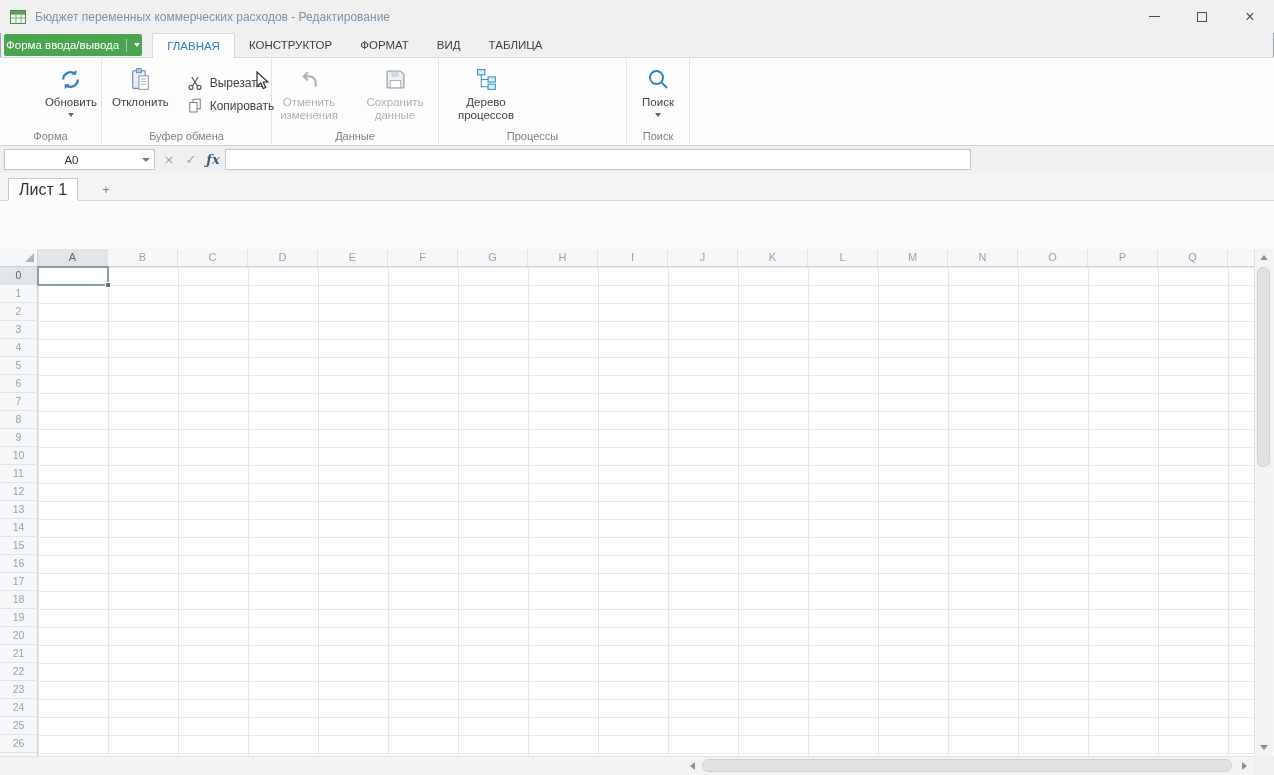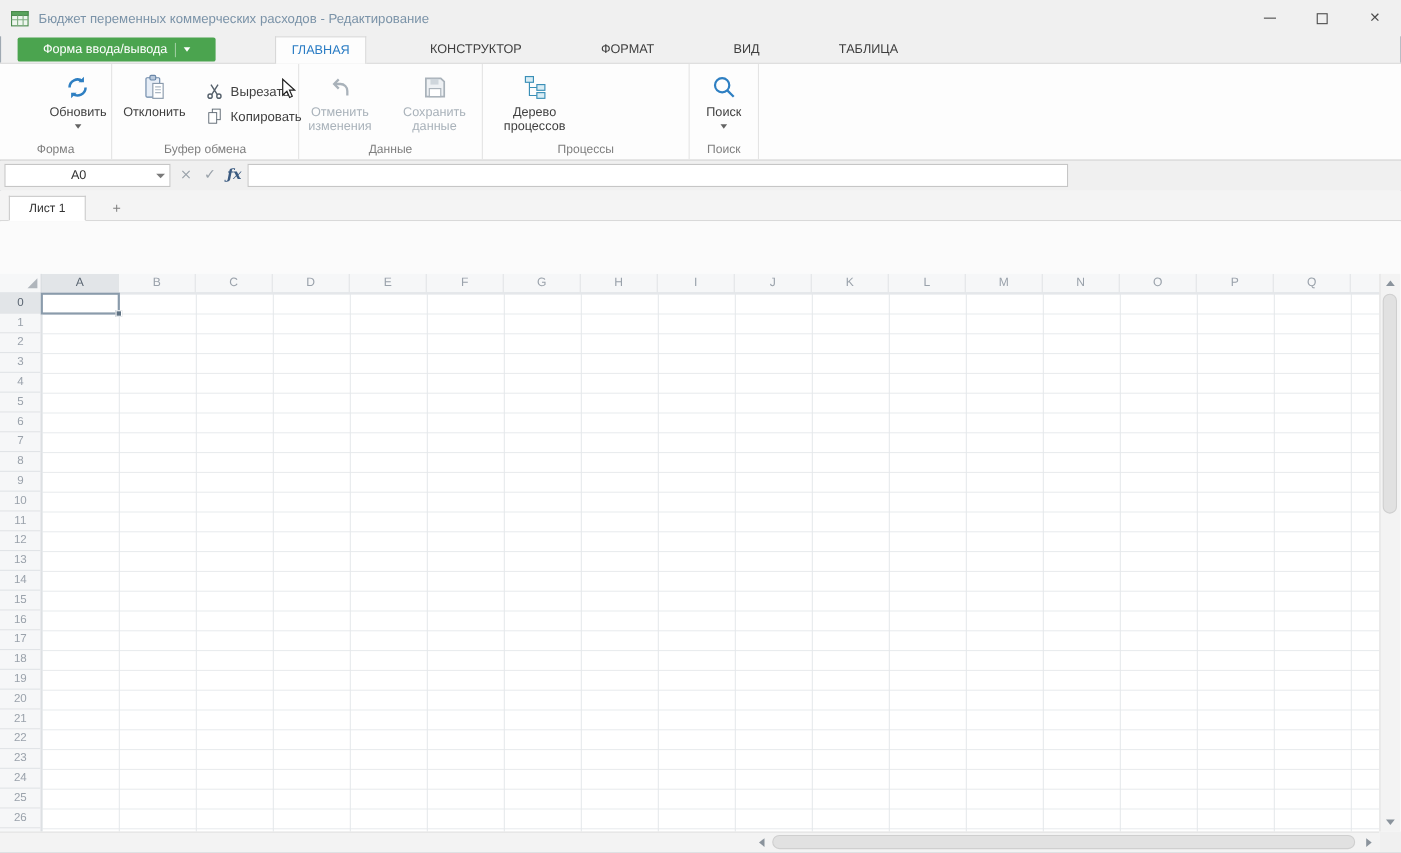--- a/index.html
+++ b/index.html
@@ -13,25 +13,25 @@
   .titlebar{position:absolute;left:0;top:0;width:100%;height:33px;background:#f0f0f0;display:flex;align-items:center;}
   .app-icon{margin-left:9px;width:18px;height:18px;flex:0 0 18px;}
   .title-text{margin-left:8px;font-size:12px;color:#7b93a8;white-space:nowrap;}
   .win-controls{margin-left:auto;display:flex;height:100%;}
   .win-btn{width:48px;height:100%;display:flex;align-items:center;justify-content:center;color:#4d4d4d;cursor:default;}
   .min-glyph{width:11px;height:1px;background:#4d4d4d;display:block;}
   .max-glyph{width:10px;height:10px;border:1px solid #4d4d4d;display:block;}
   .close-glyph{font-size:16px;line-height:16px;color:#4d4d4d;}
   
   .tabrow{position:absolute;left:0;top:33px;width:100%;height:24px;display:flex;align-items:center;z-index:3;}
-  .form-io-btn{margin-left:16px;height:22px;background:#4ba44f;border-radius:2px;color:#fff;font-size:11.5px;display:flex;align-items:center;padding:0 23px;gap:7px;}
+  .form-io-btn{margin-left:4px;height:22px;background:#4ba44f;border-radius:2px;color:#fff;font-size:11.5px;display:flex;align-items:center;padding:0 2px;gap:7px;}
   .form-io-btn .vsep{width:1px;height:13px;background:rgba(255,255,255,.45);}
   .caret-down-w{width:0;height:0;border-left:3.5px solid transparent;border-right:3.5px solid transparent;border-top:4px solid #fff;}
   .ribbon-tabs{display:flex;margin-left:10px;height:24px;align-items:stretch;}
-  .rtab{padding:0 14px;font-size:11.5px;color:#3e3e3e;display:flex;align-items:center;height:24px;white-space:nowrap;margin-left:44px;}
+  .rtab{padding:0 14px;font-size:11.5px;color:#3e3e3e;display:flex;align-items:center;height:24px;white-space:nowrap;}
   .rtab.active{background:#fdfdfd;color:#2a7cc4;border:1px solid #d8d8d8;border-bottom:none;height:25px;}
   
   .ribbon{position:absolute;left:0;top:57px;width:100%;height:89px;background:#fdfdfd;border-top:1px solid #d8d8d8;border-bottom:1px solid #d0d0d0;display:flex;z-index:2;}
   .rgroup{position:relative;height:100%;border-right:1px solid #e4e4e4;display:flex;align-items:flex-start;padding-top:5px;}
   .rgroup-label{position:absolute;bottom:3px;left:0;width:100%;text-align:center;font-size:11px;color:#7f7f7f;white-space:nowrap;}
   .bigbtn{display:flex;flex-direction:column;align-items:center;font-size:11.5px;color:#3f3f3f;padding:1px 4px;}
   .bigbtn .bicon{height:30px;display:flex;align-items:center;justify-content:center;margin-bottom:2px;}
   .bigbtn .blabel{text-align:center;line-height:13px;white-space:nowrap;}
   .caret-down{width:0;height:0;border-left:3.5px solid transparent;border-right:3.5px solid transparent;border-top:4px solid #636363;margin-top:4px;}
   .smallcol{display:flex;flex-direction:column;gap:1px;margin-top:9px;}
@@ -43,21 +43,21 @@
   .cellref{position:absolute;left:4px;top:3px;width:151px;height:21px;background:#fff;border:1px solid #c6c6c6;display:flex;align-items:center;}
   .cellref .txt{flex:1;text-align:center;font-size:11.5px;color:#333;}
   .cellref .cbox{width:16px;display:flex;justify-content:center;}
   .caret-down-g{width:0;height:0;border-left:4px solid transparent;border-right:4px solid transparent;border-top:4.5px solid #7a7a7a;}
   .fbicons{position:absolute;left:158px;top:3px;height:21px;display:flex;align-items:center;}
   .fbicon{width:22px;text-align:center;font-size:13px;color:#9aa2aa;font-family:"DejaVu Sans",sans-serif;}
   .fbicon.fx{color:#3a5a80;font-style:italic;font-family:"DejaVu Serif",serif;font-weight:bold;}
   .fbinput{position:absolute;left:225px;top:3px;width:746px;height:21px;background:#fff;border:1px solid #c6c6c6;font-size:11.5px;padding:0 6px;font-family:inherit;color:#333;outline:none;}
   
   .sheetrow{position:absolute;left:0;top:173px;width:100%;height:28px;background:#f4f4f4;border-bottom:1px solid #d9d9d9;}
-  .sheettab{position:absolute;left:8px;top:5px;width:70px;height:23px;background:#fff;border:1px solid #c9c9c9;border-bottom:1px solid #fff;font-size:11px;color:#333;display:flex;align-items:center;justify-content:center;}
+  .sheettab{position:absolute;left:8px;top:5px;width:70px;height:23px;background:#fff;border:1px solid #c9c9c9;border-bottom:1px solid #fff;font-size:16px;color:#333;display:flex;align-items:center;justify-content:center;}
   .addsheet{position:absolute;left:95px;top:5px;width:22px;height:23px;color:#808080;font-size:13px;display:flex;align-items:center;justify-content:center;}
   
   .content{position:absolute;left:0;top:201px;width:100%;height:574px;background:#fbfbfb;}
   .grid{position:absolute;left:0;top:48px;width:1254px;height:507px;background:#fff;}
   .corner{position:absolute;left:0;top:0;width:38px;height:18px;background:#f6f7f8;border-right:1px solid #cdd2d6;border-bottom:1px solid #cdd2d6;}
   .corner .tri{position:absolute;right:3px;top:4px;width:0;height:0;border-bottom:9px solid #b0b6bc;border-left:9px solid transparent;}
   .colheads{position:absolute;left:38px;top:0;right:0;height:18px;background:#f6f7f8;border-bottom:1px solid #cdd2d6;display:flex;overflow:hidden;}
   .col-h{width:70px;flex:0 0 70px;text-align:center;font-size:11px;color:#9aa2ab;line-height:17px;border-right:1px solid #e1e4e7;}
   .col-h.hl{background:#e2e5e8;color:#596470;}
   .rowheads{position:absolute;left:0;top:18px;width:38px;bottom:0;background:#f6f7f8;border-right:1px solid #cdd2d6;overflow:hidden;}

